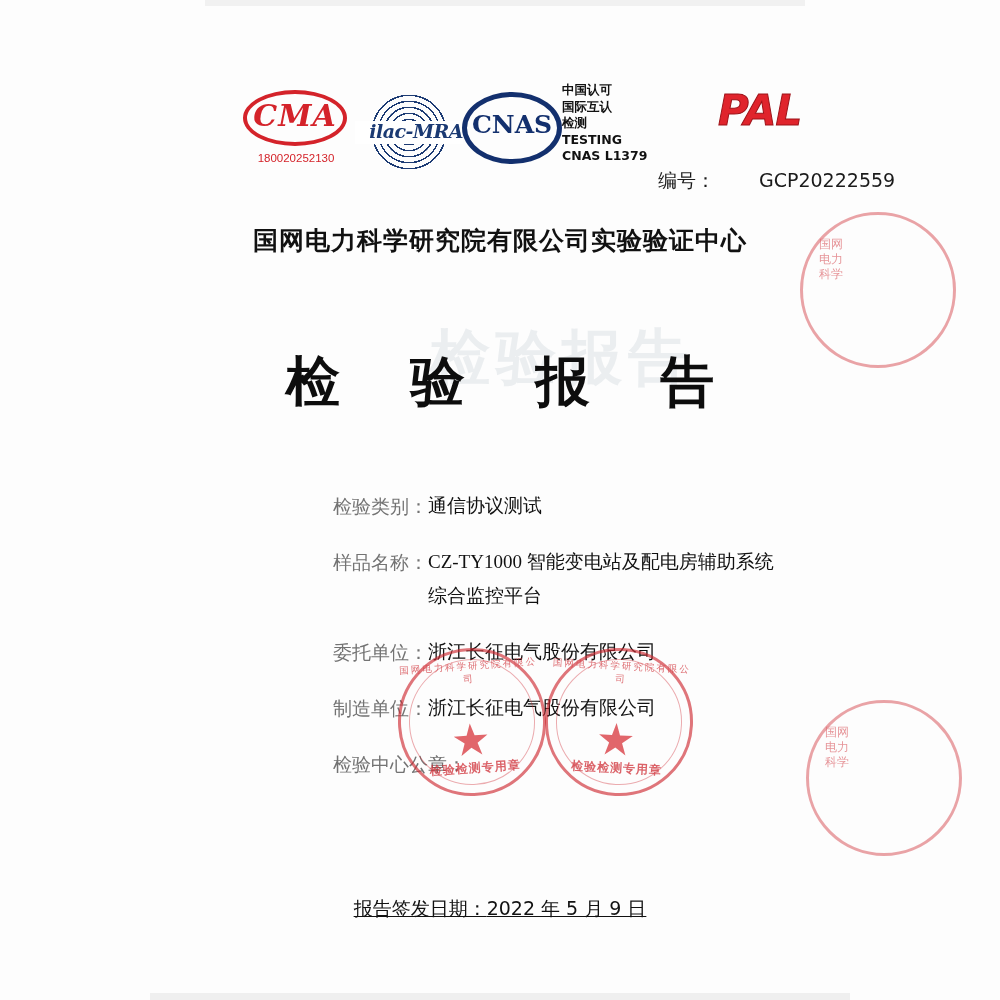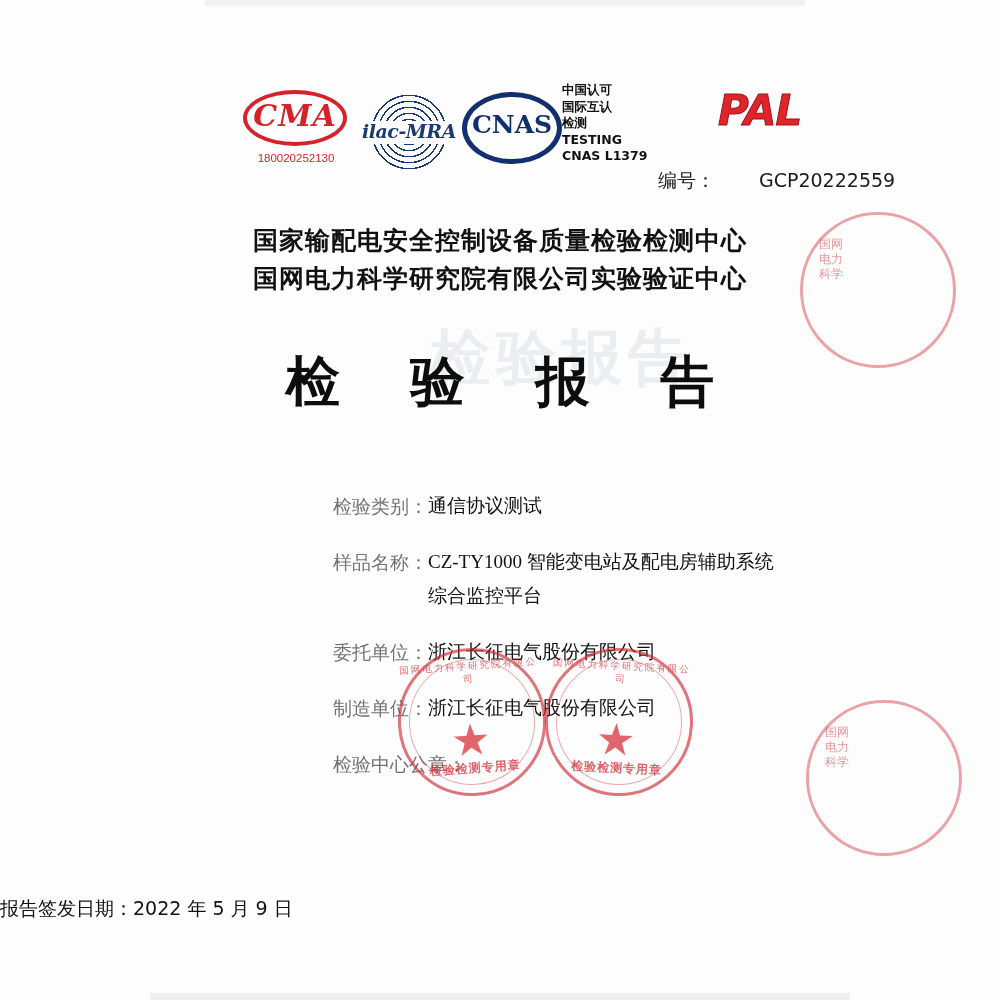--- a/index.html
+++ b/index.html
@@ -97,21 +97,21 @@
   .ilac-band {
     position: absolute;
     left: 0; top: 29px;
     width: 108px; height: 23px;
     background: #ffffff;
   }
   .ilac-label {
     position: absolute;
     left: 0; top: 28px;
     width: 108px;
-    text-align: center;
+    text-align: right;
     font-family: "DejaVu Serif", "Liberation Serif", serif;
     font-size: 19px;
     font-weight: bold;
     font-style: italic;
     color: #1b3a73;
     letter-spacing: -0.5px;
   }
 
   .cnas {
     position: absolute;
@@ -329,24 +329,25 @@
     font-weight: bold;
     letter-spacing: 6px;
     font-family: "DejaVu Sans", "Liberation Sans", sans-serif;
   }
 
   
   .issue-date {
     position: absolute;
     left: 0; top: 896px;
     width: 1000px;
-    text-align: left;
+    text-align: center;
     font-size: 19px;
     color: #111;
     font-family: "DejaVu Sans", "Liberation Sans", sans-serif;
+    text-decoration: underline;
   }
 </style>
 </head>
 <body>
 
 <div class="page">
 
   <div class="scan-edge-top"></div>
   <div class="scan-edge-bottom"></div>
 
@@ -387,21 +388,20 @@
   </div>
 
   <div class="seal-edge seal-edge-1">
     <div class="seal-edge-text">国网电力科学</div>
   </div>
   <div class="seal-edge seal-edge-2">
     <div class="seal-edge-text">国网电力科学</div>
   </div>
 
   <div class="institute">
-    <div>国家输配电安全控制设备质量检验检测中心</div>
     <div>国网电力科学研究院有限公司实验验证中心</div>
   </div>
 
   <div class="doc-title">检 验 报 告</div>
 
   <div class="fields">
 
     <div class="field-row">
       <div class="field-label">检验类别：</div>
       <div class="field-value">通信协议测试</div>

